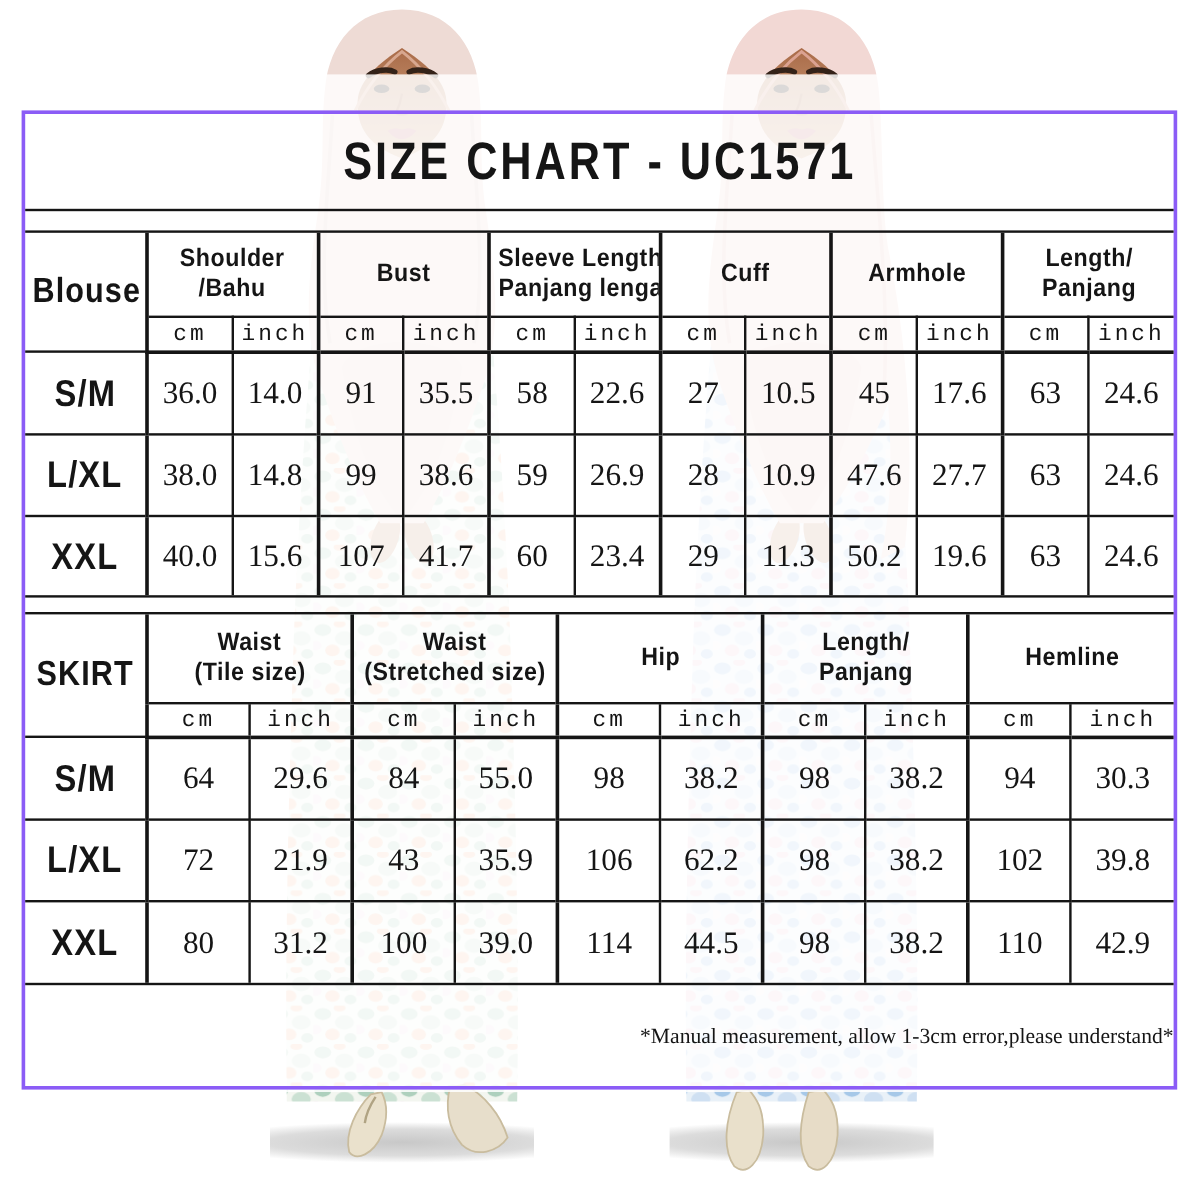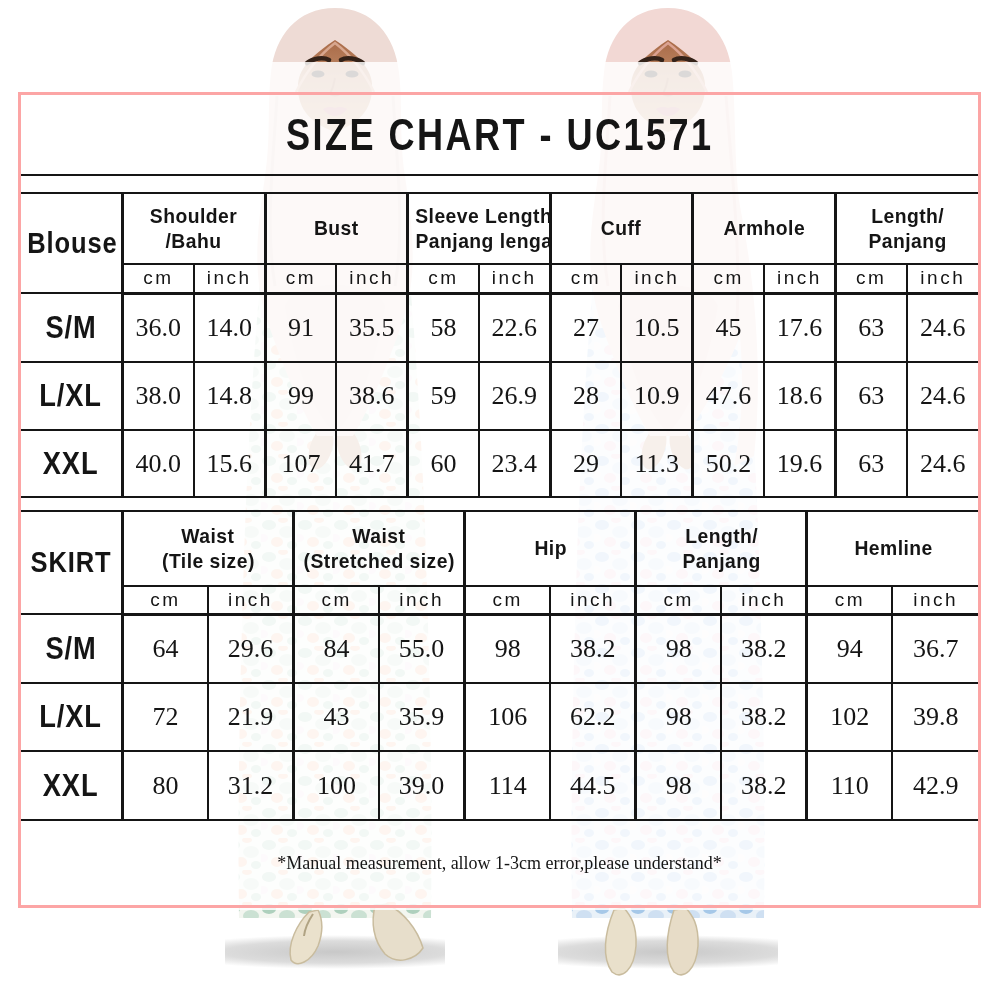--- a/index.html
+++ b/index.html
@@ -1,37 +1,37 @@
 <!DOCTYPE html>
 <html><head>
 <meta charset="utf-8">
 <style>
   html,body{margin:0;padding:0;width:1000px;height:1000px;background:#ffffff;overflow:hidden;}
   .scene{position:relative;width:1000px;height:1000px;font-family:"Liberation Sans",sans-serif;color:#151515;}
   .model{position:absolute;top:6px;width:220px;height:986px;}
   .model-left{left:225px;}
   .model-right{left:558px;}
   .overlay{position:absolute;left:0;top:62px;width:1000px;height:848px;background:rgba(255,255,255,0.84);}
-  .panel{position:absolute;left:18px;top:92px;width:963px;height:816px;border:3px solid #fca5a5;box-sizing:border-box;display:flex;flex-direction:column;}
+  .panel{position:absolute;left:18px;top:92px;width:963px;height:816px;border:3px solid #8b5cf6;box-sizing:border-box;display:flex;flex-direction:column;}
   .title-row{flex:0 0 81px;border-bottom:2px solid #151515;box-sizing:border-box;display:flex;align-items:center;justify-content:center;}
   .title-text{font-size:44px;font-weight:700;letter-spacing:3px;display:inline-block;transform:scaleX(0.82);white-space:nowrap;}
   .spacer1{flex:0 0 18px;border-bottom:2px solid #151515;box-sizing:border-box;}
   .spacer2{flex:0 0 16px;border-top:2px solid #151515;border-bottom:2px solid #151515;box-sizing:border-box;}
   table{width:100%;border-collapse:collapse;table-layout:fixed;border:hidden;}
   td,th{border:2px solid #151515;text-align:center;vertical-align:middle;padding:0;overflow:hidden;}
   .gs{border-left-width:3px;}
-  .units-row td,.units-row th{border-bottom-width:3px;}
+  .units-row td,.units-row th{border-bottom-width:3px;font-family:Liberation Mono, monospace;}
   .grp-hdr{font-size:21px;font-weight:700;line-height:1.15;}
   .grp-hdr .ln{display:inline-block;transform:scaleX(0.92);white-space:nowrap;letter-spacing:0.5px;}
   .tbl-label{font-size:29px;font-weight:700;}
   .tbl-label .ln,.size-cell .ln{display:inline-block;transform:scaleX(0.88);letter-spacing:1px;white-space:nowrap;}
   .unit-cell{font-size:19px;letter-spacing:2.5px;font-weight:400;}
   .size-cell{font-size:31px;font-weight:700;}
   .value-cell{font-family:"Liberation Serif",serif;font-size:26px;font-weight:400;}
-  .notes-row{flex:1 1 auto;border-top:2px solid #151515;box-sizing:border-box;display:flex;flex-direction:column;align-items:center;justify-content:center;font-family:"Liberation Serif",serif;font-size:18px;line-height:1.35;}
+  .notes-row{flex:1 1 auto;border-top:2px solid #151515;box-sizing:border-box;display:flex;flex-direction:column;align-items:flex-end;justify-content:center;font-family:"Liberation Serif",serif;font-size:18px;line-height:1.35;}
 </style>
 </head>
 <body>
 
 <div class="scene">
 
   <svg class="model model-left" viewBox="0 0 220 986">
     <defs>
       <radialGradient id="shadL" cx="50%" cy="50%" r="50%">
         <stop offset="0%" stop-color="#c8c8c8"></stop>
@@ -185,21 +185,21 @@
         <th class="size-cell"><span class="ln">L/XL</span></th>
         <td class="value-cell gs">38.0</td>
         <td class="value-cell">14.8</td>
         <td class="value-cell gs">99</td>
         <td class="value-cell">38.6</td>
         <td class="value-cell gs">59</td>
         <td class="value-cell">26.9</td>
         <td class="value-cell gs">28</td>
         <td class="value-cell">10.9</td>
         <td class="value-cell gs">47.6</td>
-        <td class="value-cell">18.6</td>
+        <td class="value-cell">27.7</td>
         <td class="value-cell gs">63</td>
         <td class="value-cell">24.6</td>
       </tr>
       <tr style="height:66px">
         <th class="size-cell"><span class="ln">XXL</span></th>
         <td class="value-cell gs">40.0</td>
         <td class="value-cell">15.6</td>
         <td class="value-cell gs">107</td>
         <td class="value-cell">41.7</td>
         <td class="value-cell gs">60</td>
@@ -255,21 +255,21 @@
         <th class="size-cell"><span class="ln">S/M</span></th>
         <td class="value-cell gs">64</td>
         <td class="value-cell">29.6</td>
         <td class="value-cell gs">84</td>
         <td class="value-cell">55.0</td>
         <td class="value-cell gs">98</td>
         <td class="value-cell">38.2</td>
         <td class="value-cell gs">98</td>
         <td class="value-cell">38.2</td>
         <td class="value-cell gs">94</td>
-        <td class="value-cell">36.7</td>
+        <td class="value-cell">30.3</td>
       </tr>
       <tr style="height:68px">
         <th class="size-cell"><span class="ln">L/XL</span></th>
         <td class="value-cell gs">72</td>
         <td class="value-cell">21.9</td>
         <td class="value-cell gs">43</td>
         <td class="value-cell">35.9</td>
         <td class="value-cell gs">106</td>
         <td class="value-cell">62.2</td>
         <td class="value-cell gs">98</td>

